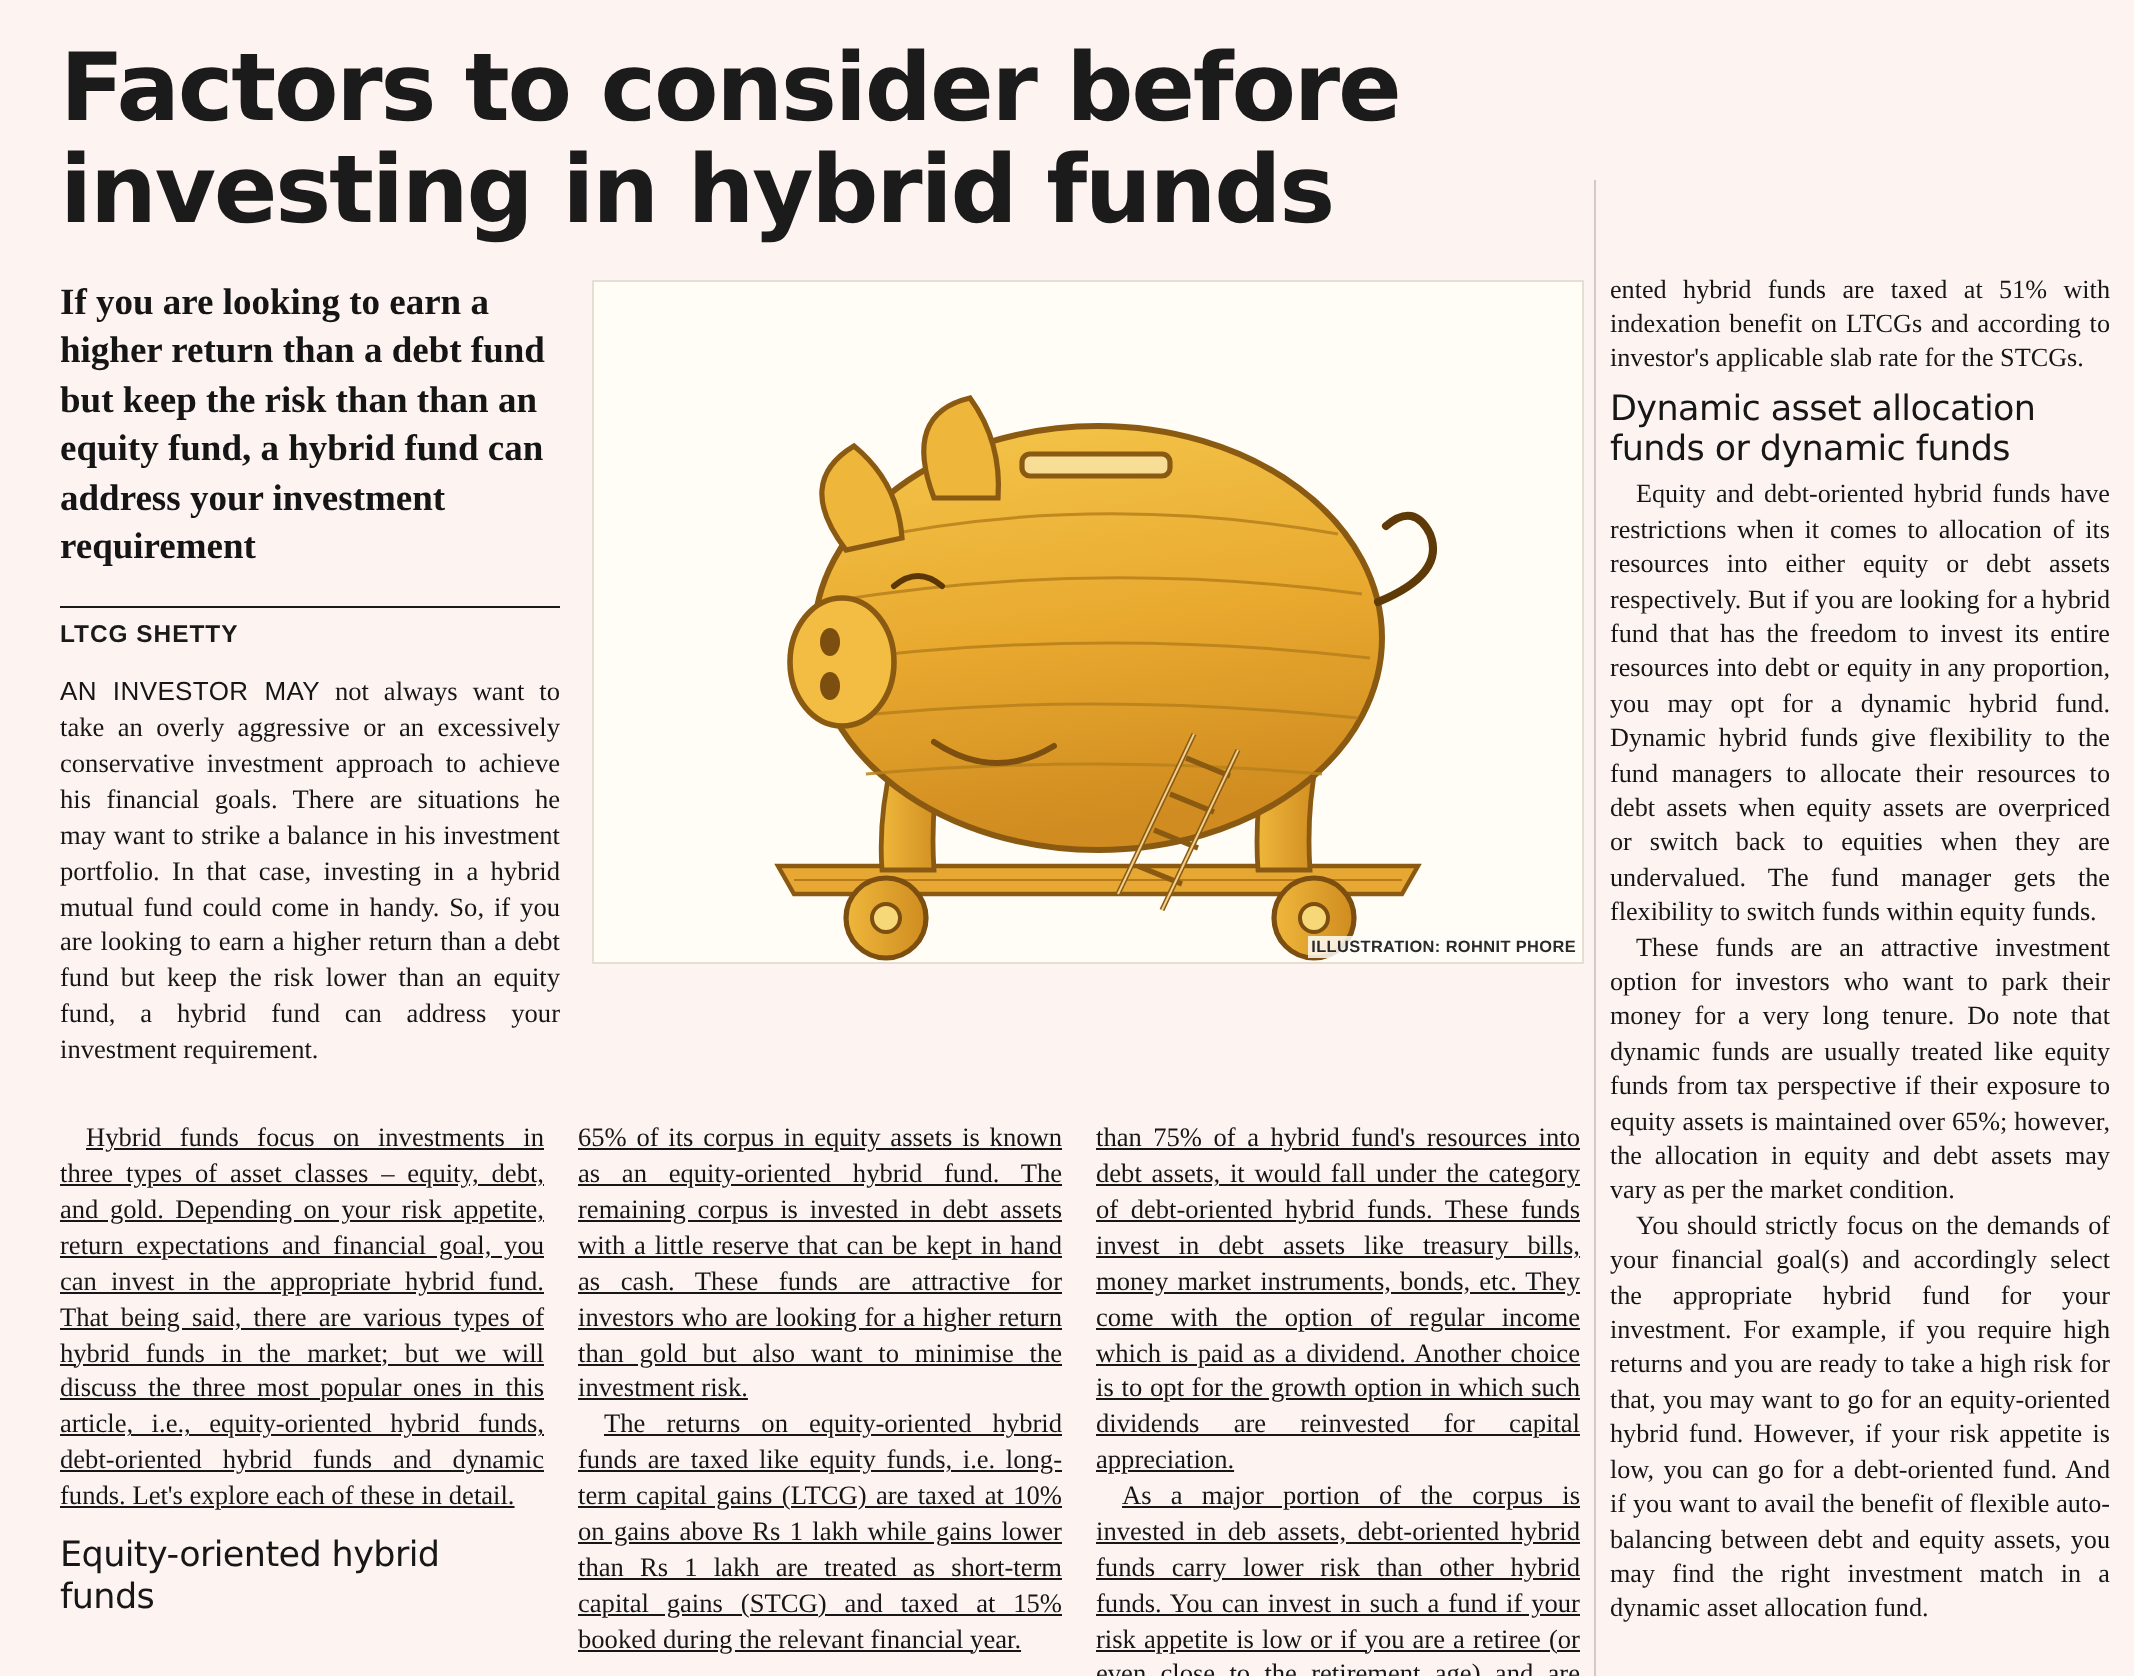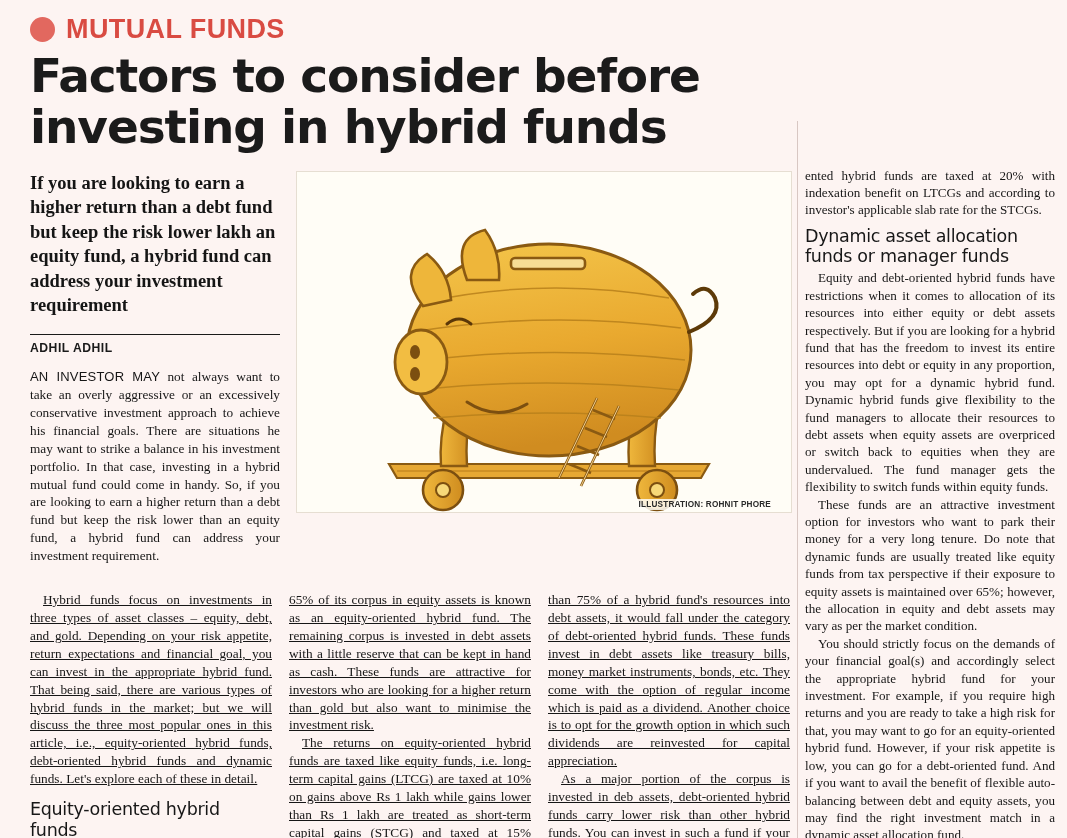--- a/index.html
+++ b/index.html
@@ -135,21 +135,21 @@
   .illo-frame {
     position: relative;
     width: 100%;
     height: 342px;
     background: #fefaf2;
     border: 1px solid #e6ded2;
     overflow: hidden;
   }
   .illo-credit {
     position: absolute;
-    right: 18px;
+    right: 1px;
     bottom: 2px;
     font-family: "Liberation Sans", sans-serif;
     font-size: 8.2px;
     font-weight: bold;
     letter-spacing: 0.2px;
     color: #2a2a2a;
     background: rgba(255,253,247,0.85);
     padding: 1px 2px;
   }
 
@@ -201,37 +201,33 @@
     letter-spacing: -0.3px;
     color: #171717;
     margin: 7px 0 3px 0;
   }
 </style>
 </head>
 <body>
 
 <div class="page">
 
-  <div class="kicker-row">
-    <span class="kicker-dot"></span>
-    <span class="kicker-text">MUTUAL FUNDS</span>
-  </div>
 
   <h1 class="headline">Factors to consider before investing in hybrid funds</h1>
 
   <div class="body-wrap">
 
     <div class="left-zone">
 
       <div class="top-block">
 
         <div class="standfirst-col">
-          <div class="standfirst">If you are looking to earn a higher return than a debt fund but keep the risk lower lakh an equity fund, a hybrid fund can address your investment requirement</div>
+          <div class="standfirst">If you are looking to earn a higher return than a debt fund but keep the risk than than an equity fund, a hybrid fund can address your investment requirement</div>
           <div class="byline-rule"></div>
-          <div class="byline">ADHIL ADHIL</div>
+          <div class="byline">LTCG SHETTY</div>
           <p class="lead-para"><span class="dropcaps">AN INVESTOR MAY</span><span> not always want to take an overly aggressive or an excessively conservative investment approach to achieve his financial goals. There are situations he may want to strike a balance in his investment portfolio. In that case, investing in a hybrid mutual fund could come in handy. So, if you are looking to earn a higher return than a debt fund but keep the risk lower than an equity fund, a hybrid fund can address your investment requirement.</span></p>
         </div>
 
         <div class="illo-col">
           <div class="illo-frame">
             <svg viewBox="0 0 496 342" width="496" height="342">
               <defs>
                 <linearGradient id="pigG" x1="0" y1="0" x2="0.2" y2="1">
                   <stop offset="0%" stop-color="#f4c64b"></stop>
                   <stop offset="55%" stop-color="#e9a92f"></stop>
@@ -317,22 +313,22 @@
         </div>
 
         <div class="col">
           <p class="body noindent">than 75% of a hybrid fund's resources into debt assets, it would fall under the category of debt-oriented hybrid funds. These funds invest in debt assets like treasury bills, money market instruments, bonds, etc. They come with the option of regular income which is paid as a dividend. Another choice is to opt for the growth option in which such dividends are reinvested for capital appreciation.</p>
           <p class="body">As a major portion of the corpus is invested in deb assets, debt-oriented hybrid funds carry lower risk than other hybrid funds. You can invest in such a fund if your risk appetite is low or if you are a retiree (or even close to the retirement age) and are looking for a higher return than pure debt funds. Debt-ori-</p>
         </div>
       </div>
     </div>
 
     <div class="right-rail">
-      <p class="rail-p noindent">ented hybrid funds are taxed at 20% with indexation benefit on LTCGs and according to investor's applicable slab rate for the STCGs.</p>
-      <h3 class="rail-subhead">Dynamic asset allocation funds or manager funds</h3>
+      <p class="rail-p noindent">ented hybrid funds are taxed at 51% with indexation benefit on LTCGs and according to investor's applicable slab rate for the STCGs.</p>
+      <h3 class="rail-subhead">Dynamic asset allocation funds or dynamic funds</h3>
       <p class="rail-p">Equity and debt-oriented hybrid funds have restrictions when it comes to allocation of its resources into either equity or debt assets respectively. But if you are looking for a hybrid fund that has the freedom to invest its entire resources into debt or equity in any proportion, you may opt for a dynamic hybrid fund. Dynamic hybrid funds give flexibility to the fund managers to allocate their resources to debt assets when equity assets are overpriced or switch back to equities when they are undervalued. The fund manager gets the flexibility to switch funds within equity funds.</p>
       <p class="rail-p">These funds are an attractive investment option for investors who want to park their money for a very long tenure. Do note that dynamic funds are usually treated like equity funds from tax perspective if their exposure to equity assets is maintained over 65%; however, the allocation in equity and debt assets may vary as per the market condition.</p>
       <p class="rail-p">You should strictly focus on the demands of your financial goal(s) and accordingly select the appropriate hybrid fund for your investment. For example, if you require high returns and you are ready to take a high risk for that, you may want to go for an equity-oriented hybrid fund. However, if your risk appetite is low, you can go for a debt-oriented fund. And if you want to avail the benefit of flexible auto-balancing between debt and equity assets, you may find the right investment match in a dynamic asset allocation fund.</p>
 
     </div>
 
   </div>
 </div>
 
 </body></html>

